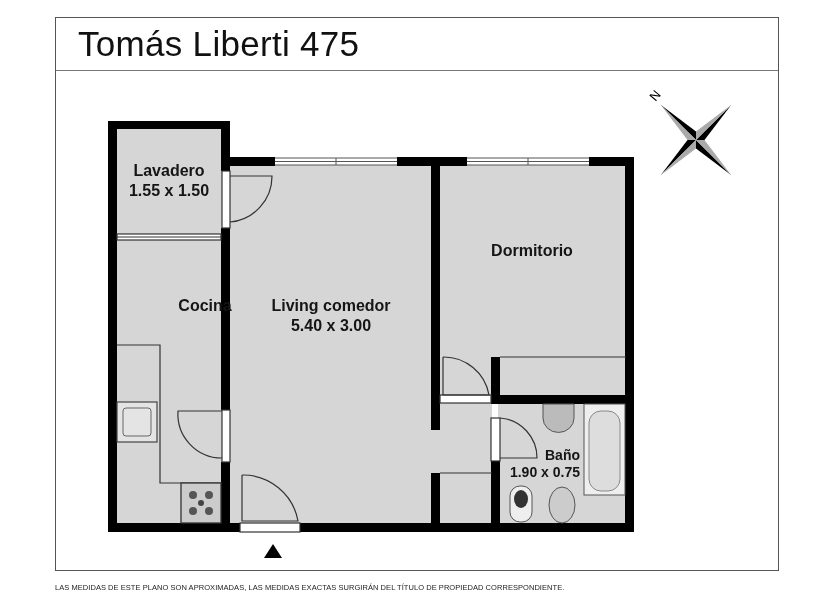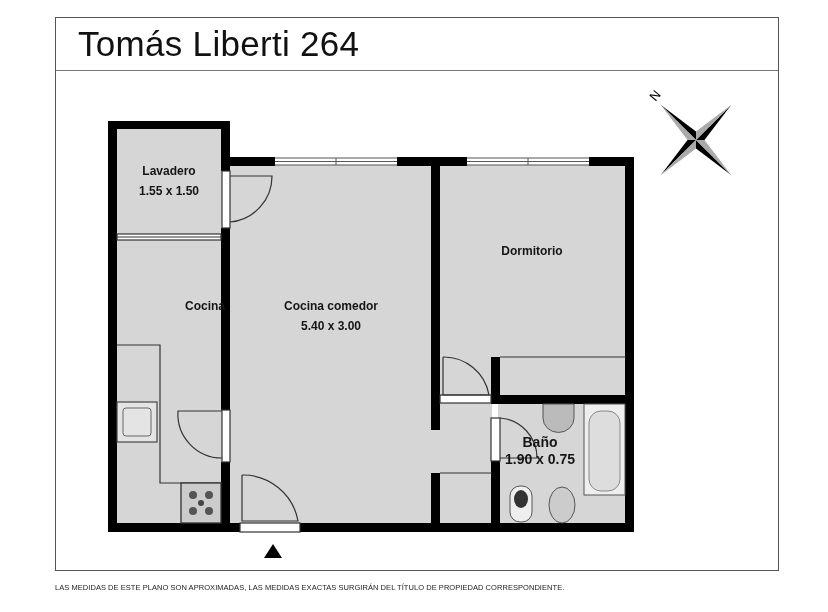--- a/index.html
+++ b/index.html
@@ -1,30 +1,30 @@
 <!DOCTYPE html>
 <html><head>
 <meta charset="utf-8">
 <style>
   html, body { margin:0; padding:0; background:#fff; }
   body { width:828px; height:612px; position:relative; overflow:hidden; font-family:"Liberation Sans", sans-serif; }
   .frame { position:absolute; left:55px; top:17px; width:724px; height:554px; border:1px solid #555; box-sizing:border-box; background:#fff; }
   .title-bar { position:absolute; left:0; top:0; width:100%; height:52px; border-bottom:1px solid #777; }
   .title { position:absolute; left:22px; top:6px; font-size:35px; color:#111; letter-spacing:0.3px; }
   svg.plan { position:absolute; left:0; top:0; }
-  .label { position:absolute; font-weight:bold; color:#151515; text-align:center; font-size:12px; line-height:20px; white-space:nowrap; }
+  .label { position:absolute; font-weight:bold; color:#151515; text-align:center; font-size:16px; line-height:20px; white-space:nowrap; }
   .label.small { font-size:14px; line-height:17px; }
   .disclaimer { position:absolute; left:55px; top:583px; font-size:7.5px; color:#222; letter-spacing:0.05px; }
 </style>
 </head>
 <body>
 
 <div class="frame">
   <div class="title-bar">
-    <div class="title">Tomás Liberti 264</div>
+    <div class="title">Tomás Liberti 475</div>
   </div>
 </div>
 
 <svg class="plan" width="828" height="612" viewBox="0 0 828 612">
 
   <g fill="#d6d6d6">
     <rect x="116" y="128" width="106" height="396"></rect>
     <rect x="230" y="165" width="202" height="358"></rect>
     <rect x="440" y="165" width="186" height="230"></rect>
     <rect x="432" y="403" width="60" height="120"></rect>
@@ -132,24 +132,24 @@
 </svg>
 
 <div class="label" style="left:118px;top:161px;width:102px;">
   <div>Lavadero</div>
   <div>1.55 x 1.50</div>
 </div>
 <div class="label" style="left:118px;top:296px;width:102px;margin-left:36px;">
   <div>Cocina</div>
 </div>
 <div class="label" style="left:232px;top:296px;width:198px;">
-  <div>Cocina comedor</div>
+  <div>Living comedor</div>
   <div>5.40 x 3.00</div>
 </div>
 <div class="label" style="left:442px;top:241px;width:180px;">
   <div>Dormitorio</div>
 </div>
-<div class="label small" style="left:500px;top:434px;width:80px;">
+<div class="label small" style="left:500px;top:447px;width:80px;text-align:right;">
   <div>Baño</div>
   <div>1.90 x 0.75</div>
 </div>
 
 <div class="disclaimer">LAS MEDIDAS DE ESTE PLANO SON APROXIMADAS, LAS MEDIDAS EXACTAS SURGIRÁN DEL TÍTULO DE PROPIEDAD CORRESPONDIENTE.</div>
 
 </body></html>

